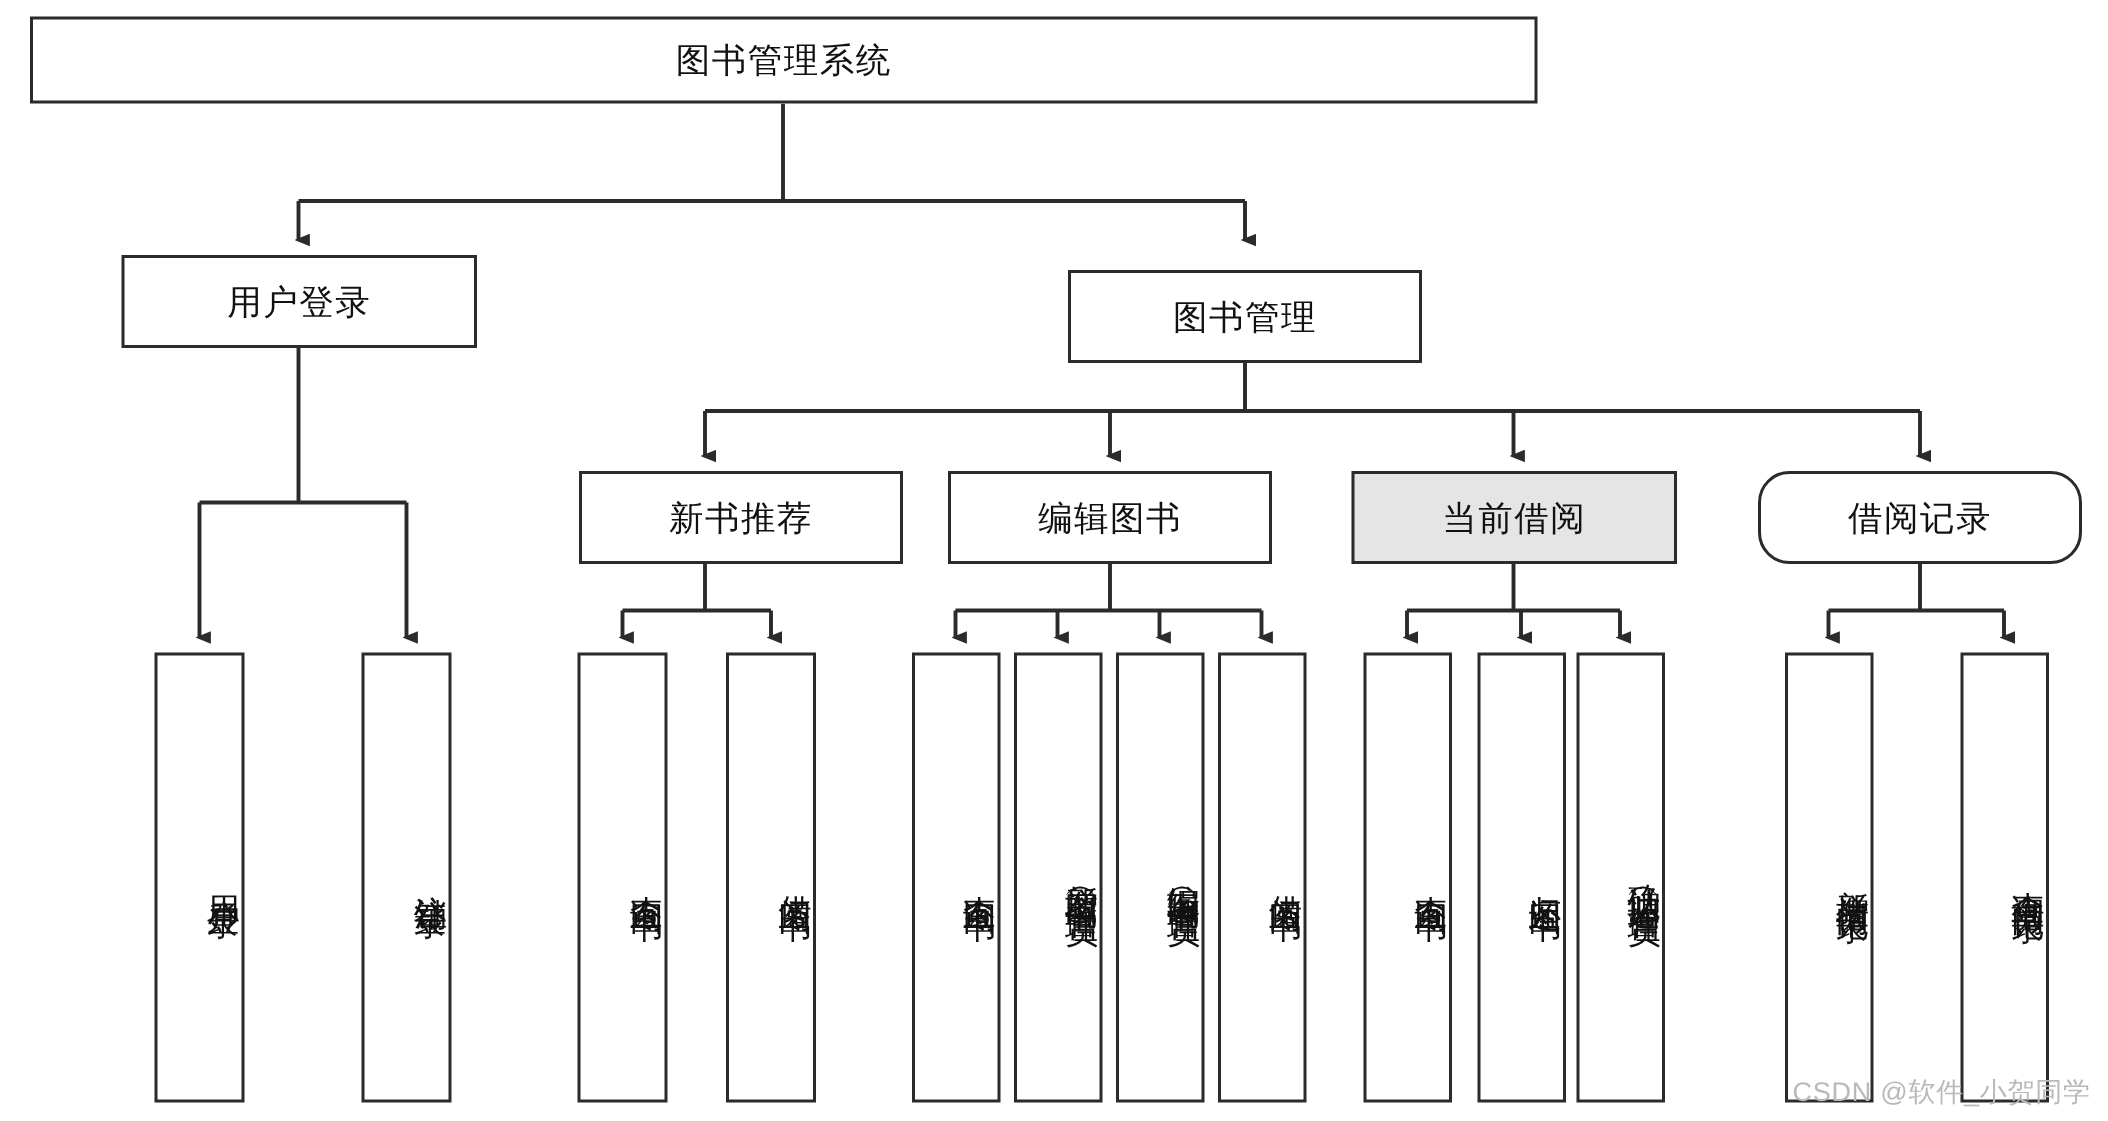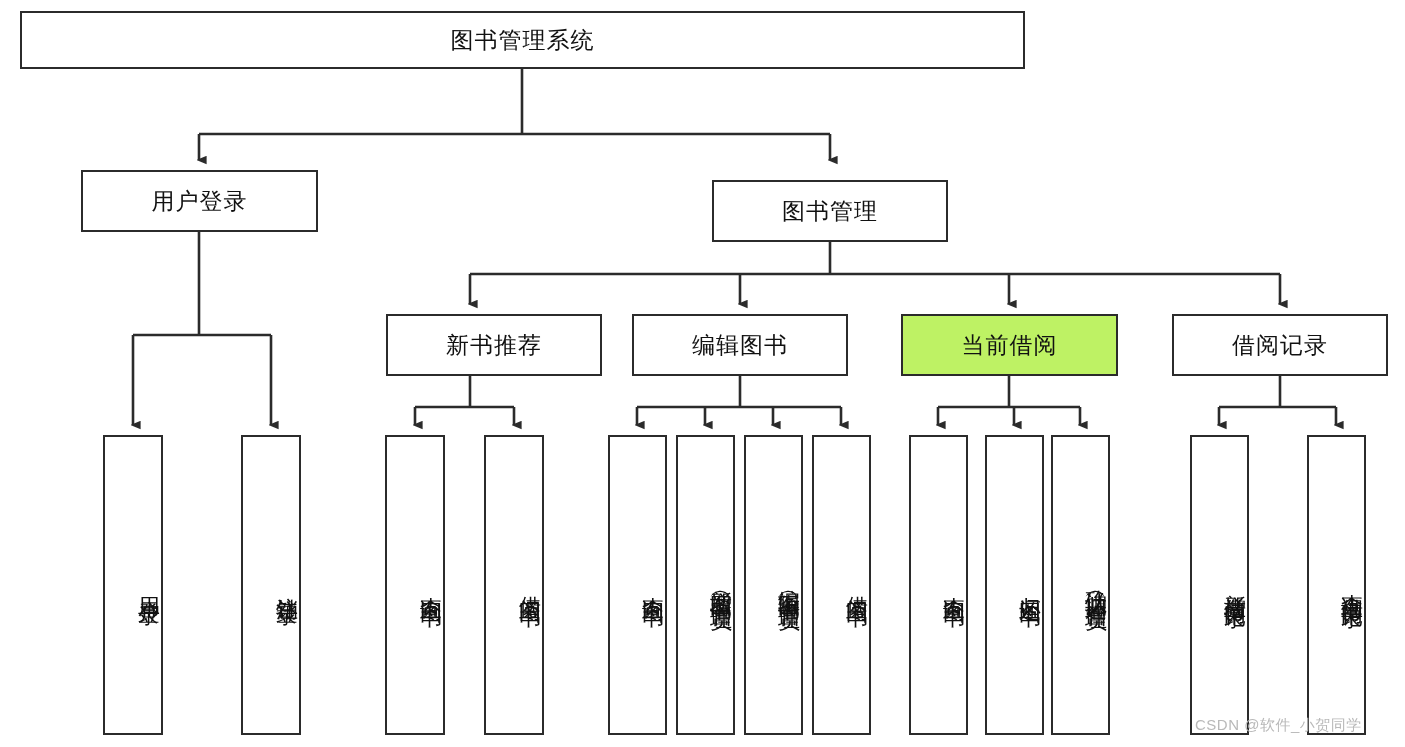--- a/index.html
+++ b/index.html
@@ -28,21 +28,21 @@
     font-size:22px;
     line-height:1.05;
     letter-spacing:3px;
     padding-top:6px;
     padding-bottom:6px;
     align-items:flex-start;
     justify-content:center;
   }
   .watermark{
     position:absolute;
-    font-size:15px;
+    font-size:18px;
     color:#b9b9b9;
     white-space:nowrap;
     letter-spacing:0.5px;
   }
 </style>
 </head>
 <body>
 
 <div id="canvas">
 
@@ -99,22 +99,22 @@
     </g>
   </svg>
 
   <div class="node h" id="node-root" style="left: 20px; top: 11px; width: 1005px; height: 58px; border-color: rgb(43, 43, 43); background: rgb(255, 255, 255); color: rgb(17, 17, 17);">图书管理系统</div>
 
   <div class="node h" id="node-l2-0" style="left: 81px; top: 170px; width: 237px; height: 62px; border-color: rgb(43, 43, 43); background: rgb(255, 255, 255); color: rgb(17, 17, 17);">用户登录</div>
   <div class="node h" id="node-l2-1" style="left: 712px; top: 180px; width: 236px; height: 62px; border-color: rgb(43, 43, 43); background: rgb(255, 255, 255); color: rgb(17, 17, 17);">图书管理</div>
 
   <div class="node h" id="node-l3-0" style="left: 362px; top: 314px; width: 216px; height: 62px; border-color: rgb(43, 43, 43); background: rgb(255, 255, 255); color: rgb(17, 17, 17); margin-left: 24px;">新书推荐</div>
   <div class="node h" id="node-l3-1" style="left: 632px; top: 314px; width: 216px; height: 62px; border-color: rgb(43, 43, 43); background: rgb(255, 255, 255); color: rgb(17, 17, 17);">编辑图书</div>
-  <div class="node h" id="node-l3-2" style="left: 901px; top: 314px; width: 217px; height: 62px; border-color: rgb(43, 43, 43); background: #bef264; color: rgb(17, 17, 17);">当前借阅</div>
-  <div class="node h" id="node-l3-3" style="left: 1172px; top: 314px; width: 216px; height: 62px; border-color: rgb(43, 43, 43); background: rgb(255, 255, 255); color: rgb(17, 17, 17);">借阅记录</div>
+  <div class="node h" id="node-l3-2" style="left: 901px; top: 314px; width: 217px; height: 62px; border-color: rgb(43, 43, 43); background: #e5e5e5; color: rgb(17, 17, 17);">当前借阅</div>
+  <div class="node h" id="node-l3-3" style="left: 1172px; top: 314px; width: 216px; height: 62px; border-color: rgb(43, 43, 43); background: rgb(255, 255, 255); color: rgb(17, 17, 17); border-radius: 21px;">借阅记录</div>
 
   <div class="node leaf" id="node-leaf-0" style="left: 103px; top: 435px; width: 60px; height: 300px; border-color: rgb(43, 43, 43); background: rgb(255, 255, 255); color: rgb(17, 17, 17);">用户登录</div>
   <div class="node leaf" id="node-leaf-1" style="left: 241px; top: 435px; width: 60px; height: 300px; border-color: rgb(43, 43, 43); background: rgb(255, 255, 255); color: rgb(17, 17, 17);">注销登录</div>
   <div class="node leaf" id="node-leaf-2" style="left: 385px; top: 435px; width: 60px; height: 300px; border-color: rgb(43, 43, 43); background: rgb(255, 255, 255); color: rgb(17, 17, 17);">查询图书</div>
   <div class="node leaf" id="node-leaf-3" style="left: 484px; top: 435px; width: 60px; height: 300px; border-color: rgb(43, 43, 43); background: rgb(255, 255, 255); color: rgb(17, 17, 17);">借阅图书</div>
   <div class="node leaf" id="node-leaf-4" style="left: 608px; top: 435px; width: 59px; height: 300px; border-color: rgb(43, 43, 43); background: rgb(255, 255, 255); color: rgb(17, 17, 17);">查询图书</div>
   <div class="node leaf" id="node-leaf-5" style="left: 676px; top: 435px; width: 59px; height: 300px; border-color: rgb(43, 43, 43); background: rgb(255, 255, 255); color: rgb(17, 17, 17);">新增图书（管理员）</div>
   <div class="node leaf" id="node-leaf-6" style="left: 744px; top: 435px; width: 59px; height: 300px; border-color: rgb(43, 43, 43); background: rgb(255, 255, 255); color: rgb(17, 17, 17);">编辑图书（管理员）</div>
   <div class="node leaf" id="node-leaf-7" style="left: 812px; top: 435px; width: 59px; height: 300px; border-color: rgb(43, 43, 43); background: rgb(255, 255, 255); color: rgb(17, 17, 17);">借阅图书</div>
   <div class="node leaf" id="node-leaf-8" style="left: 909px; top: 435px; width: 59px; height: 300px; border-color: rgb(43, 43, 43); background: rgb(255, 255, 255); color: rgb(17, 17, 17);">查询图书</div>

